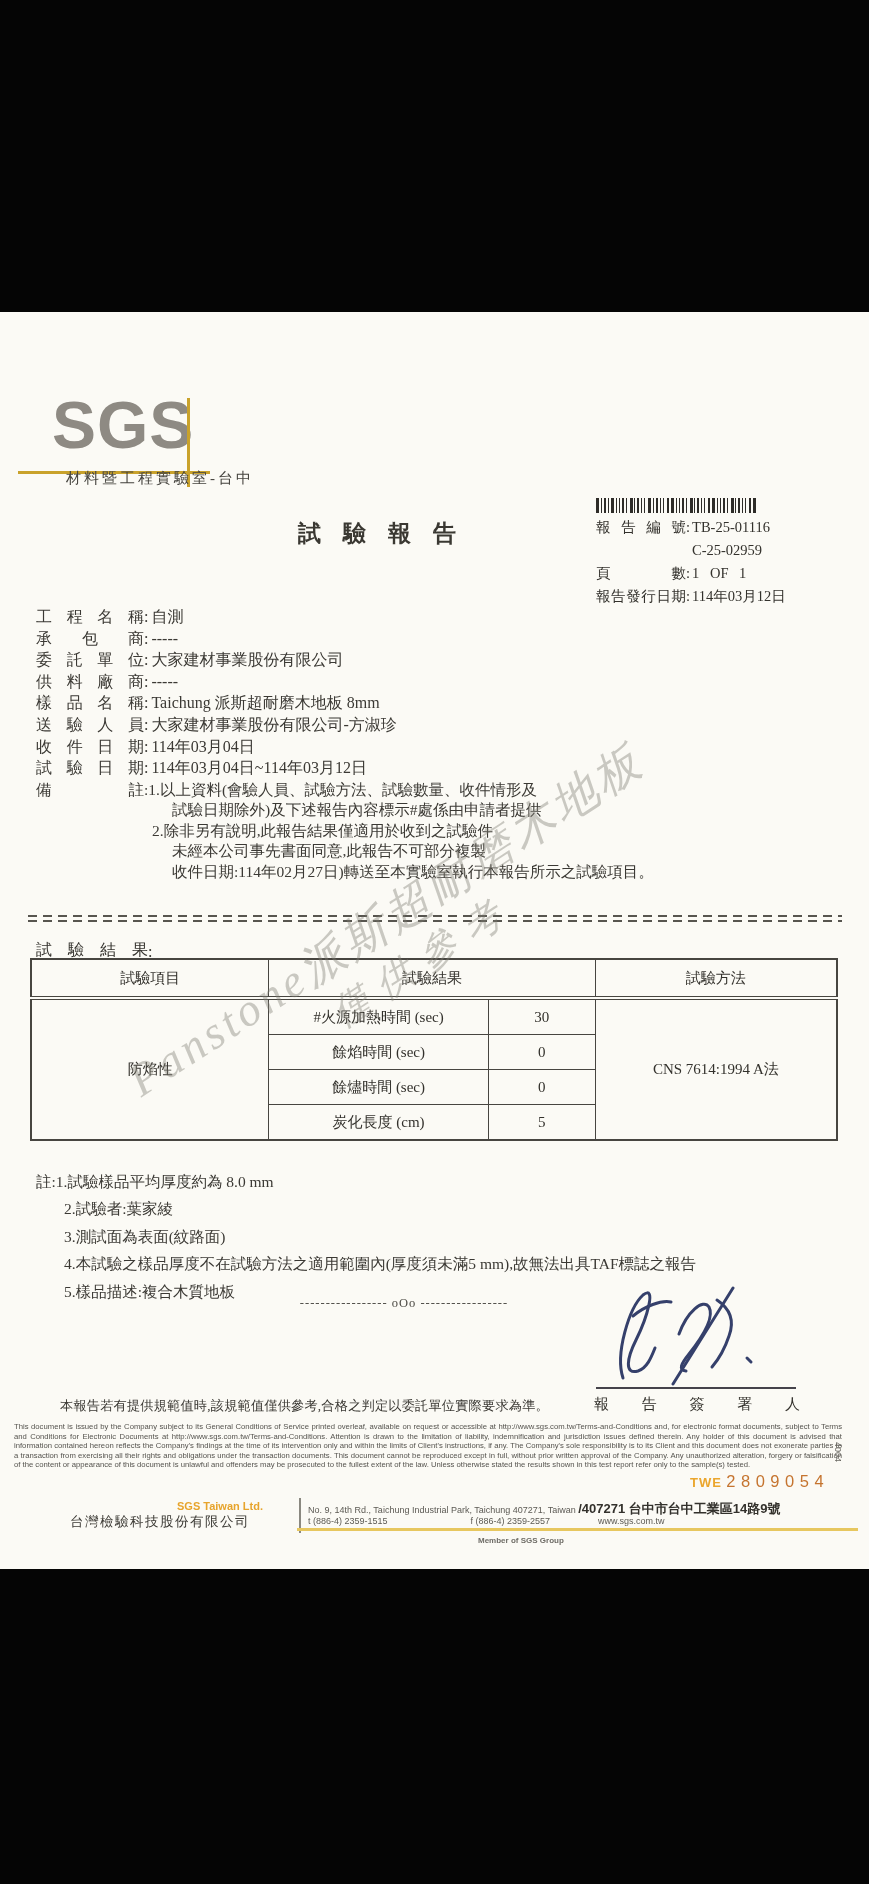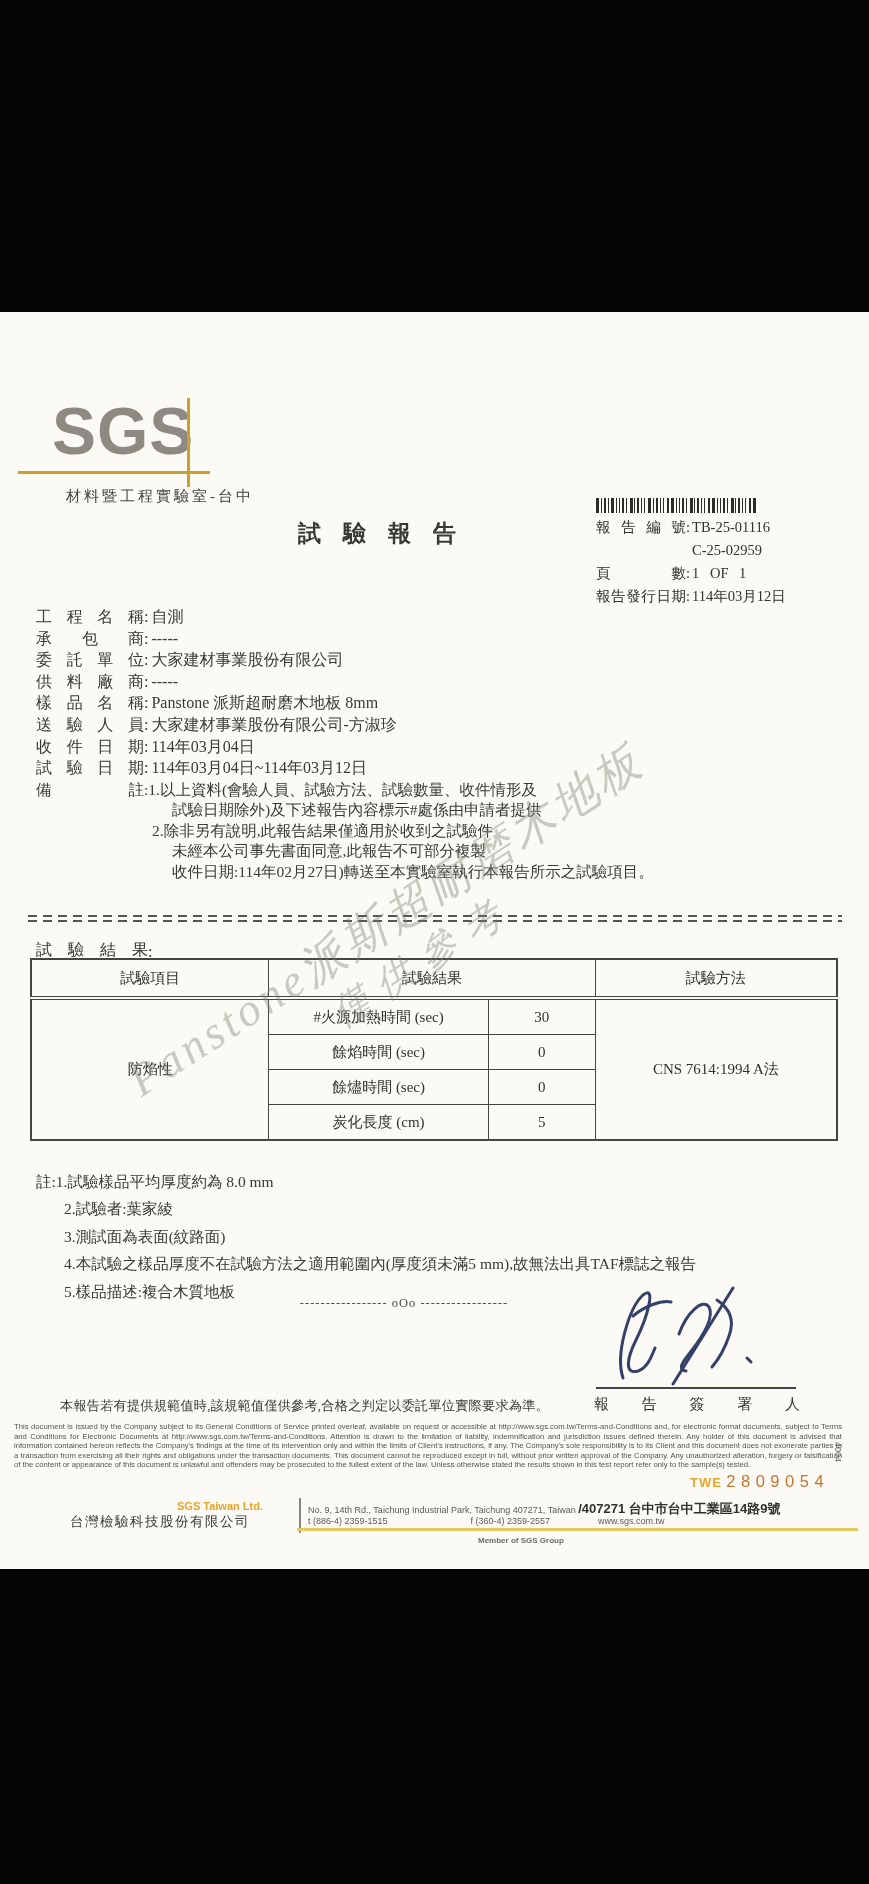--- a/index.html
+++ b/index.html
@@ -12,25 +12,25 @@
   .letterbox{position:absolute;left:0;width:869px;background:#050505;}
   .paper{
     position:absolute;left:0;top:312px;width:869px;height:1257px;
     background:#fbfaf5;color:#3d3b36;overflow:hidden;
   }
   
   .jlabel{display:inline-block;text-align:justify;text-align-last:justify;vertical-align:bottom;}
   .w90{width:90px}.w108{width:108px}.w112{width:112px}.w158{width:158px}.w206{width:206px}
 
   
-  .sgs-brand{left:52px;top:86px;font-family:"Liberation Sans","DejaVu Sans",sans-serif;
+  .sgs-brand{left:52px;top:80px;font-family:"Liberation Sans","DejaVu Sans",sans-serif;
     font-weight:bold;font-size:66px;line-height:1;color:#8e8a83;letter-spacing:1px;}
   .gold-v{left:187px;top:86px;width:3px;height:89px;background:#c9a22b;}
   .gold-h{left:18px;top:159px;width:192px;height:3px;background:#c9a22b;}
-  .lab-name{left:66px;top:175px;font-size:15px;letter-spacing:3px;color:#45433e;}
+  .lab-name{left:66px;top:157px;font-size:15px;letter-spacing:3px;color:#45433e;}
 
   .doc-title{left:298px;top:206px;font-size:23px;font-weight:600;color:#3a3832;}
 
   .barcode{left:596px;top:186px;}
   .meta{left:596px;top:204px;font-size:14.5px;line-height:23px;color:#33312c;white-space:nowrap;}
   .meta .val{padding-left:2px;}
   .meta .second{padding-left:96px;}
   .pgval{word-spacing:7px;margin-top:10px;}
 
   .fields{left:36px;top:294px;font-size:16px;line-height:21.6px;color:#3b3934;white-space:nowrap;}
@@ -167,21 +167,21 @@
     <div>
       <span class="jlabel w90">報告發行日期</span><span>:</span><span class="val">114年03月12日</span>
     </div>
   </div>
 
   <div class="abs fields">
     <div><span class="jlabel w108">工程名稱</span><span>:</span><span class="f-val">自測</span></div>
     <div><span class="jlabel w108">承包商</span><span>:</span><span class="f-val">-----</span></div>
     <div><span class="jlabel w108">委託單位</span><span>:</span><span class="f-val">大家建材事業股份有限公司</span></div>
     <div><span class="jlabel w108">供料廠商</span><span>:</span><span class="f-val">-----</span></div>
-    <div><span class="jlabel w108">樣品名稱</span><span>:</span><span class="f-val">Panstone 派斯超耐磨木地板 8mm</span></div>
+    <div><span class="jlabel w108">樣品名稱</span><span>:</span><span class="f-val">Taichung 派斯超耐磨木地板 8mm</span></div>
     <div><span class="jlabel w108">送驗人員</span><span>:</span><span class="f-val">大家建材事業股份有限公司-方淑珍</span></div>
     <div><span class="jlabel w108">收件日期</span><span>:</span><span class="f-val">114年03月04日</span></div>
     <div><span class="jlabel w108">試驗日期</span><span>:</span><span class="f-val">114年03月04日~114年03月12日</span></div>
   </div>
 
   <div class="abs remark">
     <div><span class="jlabel w108">備註</span><span>:</span><span>1.以上資料(會驗人員、試驗方法、試驗數量、收件情形及</span></div>
     <div class="ind2">試驗日期除外)及下述報告內容標示#處係由申請者提供</div>
     <div class="ind1">2.除非另有說明,此報告結果僅適用於收到之試驗件</div>
     <div class="ind2">未經本公司事先書面同意,此報告不可部分複製</div>
@@ -267,21 +267,21 @@
 
   <div class="abs f-company-en">SGS Taiwan Ltd.</div>
   <div class="abs f-company-zh">台灣檢驗科技股份有限公司</div>
   <div class="abs f-divider"></div>
   <div class="abs f-addr">
     <span>No. 9, 14th Rd., Taichung Industrial Park, Taichung 407271, Taiwan</span>
     <span class="zh">/407271 台中市台中工業區14路9號</span>
   </div>
   <div class="abs f-tel">
     <span class="t">t (886-4) 2359-1515</span>
-    <span class="f">f (360-4) 2359-2557</span>
+    <span class="f">f (886-4) 2359-2557</span>
     <span>www.sgs.com.tw</span>
   </div>
   <div class="abs gold-rule"></div>
   <div class="abs f-member">Member of SGS Group</div>
 
   <div class="wm wm1">Panstone派斯超耐磨木地板</div>
   <div class="wm wm2">僅供參考</div>
 
 </div>
 

